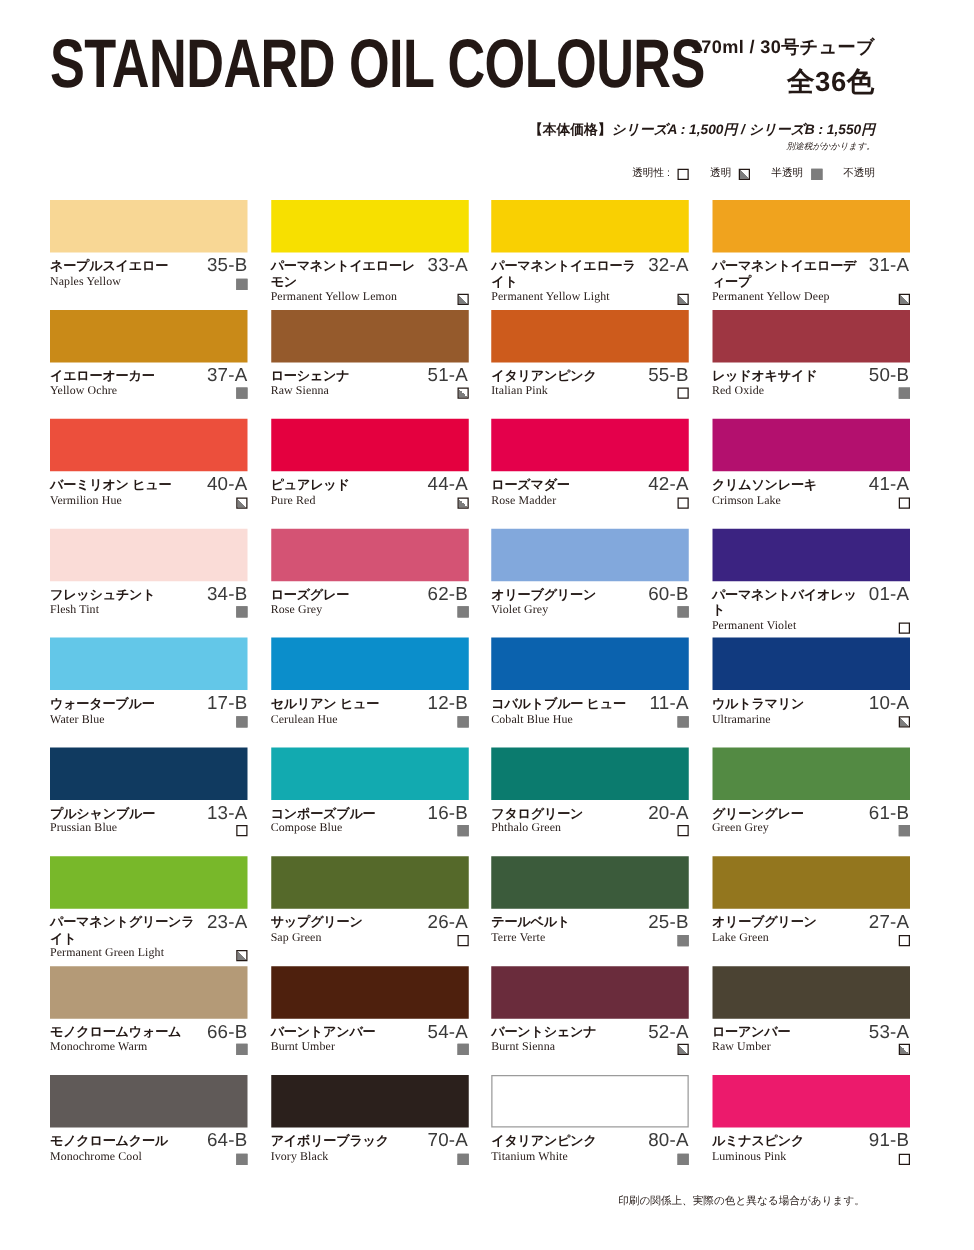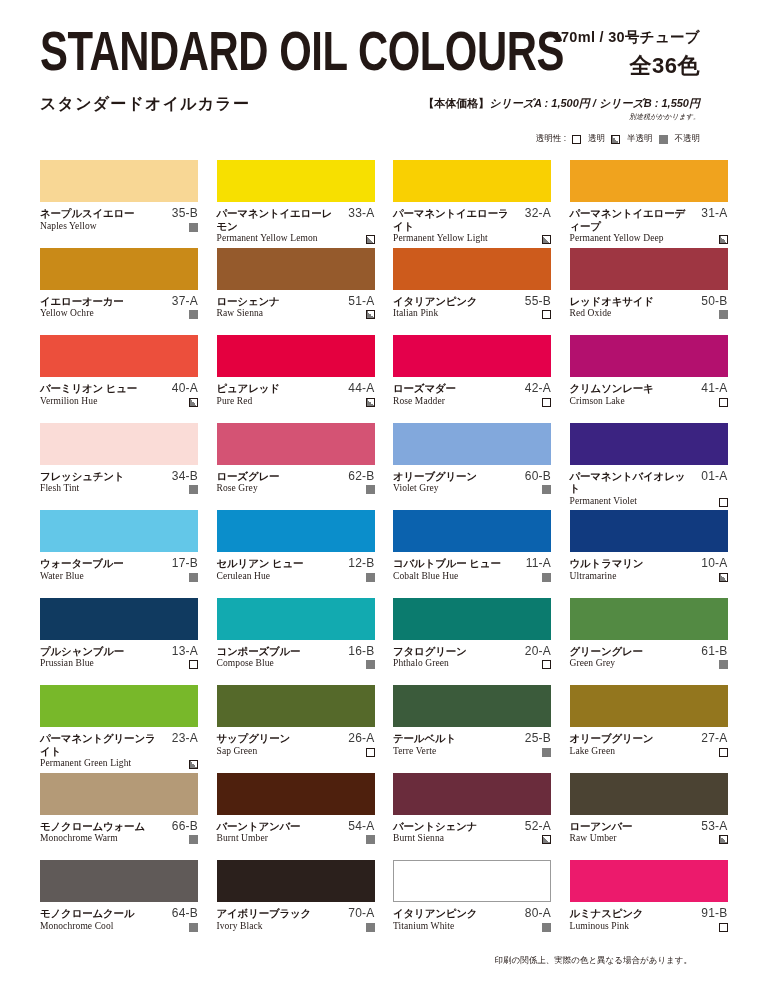--- a/index.html
+++ b/index.html
@@ -29,21 +29,21 @@
   .hr-line1{font-size:14.5px;font-weight:bold;color:#231815;letter-spacing:.3px;white-space:nowrap;}
   .hr-line2{font-size:22px;font-weight:bold;color:#231815;margin-top:4px;letter-spacing:.5px;white-space:nowrap;}
 
   .price-block{position:absolute;right:36px;top:96px;text-align:right;}
   .price-line{font-size:11px;font-weight:bold;color:#231815;white-space:nowrap;font-style:italic;}
   .price-line .bracket{font-style:normal;}
   .tax-note{font-size:7px;color:#231815;margin-top:1px;white-space:nowrap;font-style:italic;}
 
   .legend{position:absolute;right:36px;top:133px;display:flex;align-items:center;gap:6px;justify-content:flex-end;}
   .legend-label{font-size:8.5px;color:#231815;white-space:nowrap;}
-  .legend-item{display:flex;align-items:center;gap:7px;}
+  .legend-item{display:flex;align-items:center;gap:17px;}
   .legend-item .lg-text{font-size:8.5px;color:#231815;white-space:nowrap;}
 
   
   .mark{width:9px;height:9px;display:inline-block;box-sizing:border-box;flex:none;}
   .mark.transparent{border:1px solid #231815;background:#fff;}
   .mark.semi{border:1px solid #231815;background:
       linear-gradient(45deg,#7d7d7d 0%,#7d7d7d 50%,#ffffff 50%,#ffffff 100%);}
   .mark.opaque{border:1px solid #7d7d7d;background:#7d7d7d;}
 
   
@@ -54,21 +54,21 @@
   }
   .cell{position:relative;box-sizing:border-box;padding-right:18px;}
   .swatch{width:158px;height:42px;box-sizing:border-box;}
   .swatch.outlined{border:1px solid #9b9b9b;}
   .info{position:relative;margin-top:5px;width:158px;}
   .jp-row{display:flex;align-items:flex-start;justify-content:space-between;gap:4px;}
   .jp-name{
     font-size:10.5px;font-weight:bold;color:#231815;line-height:12.5px;
     letter-spacing:-0.2px;max-width:116px;
   }
-  .code{font-size:12px;color:#3a3a3a;line-height:12.5px;white-space:nowrap;letter-spacing:.2px;}
+  .code{font-size:15px;color:#3a3a3a;line-height:12.5px;white-space:nowrap;letter-spacing:.2px;}
   .en-row{display:flex;align-items:flex-end;justify-content:space-between;gap:4px;margin-top:1px;}
   .en-name{
     font-family:"Liberation Serif","DejaVu Serif",serif;
     font-size:9.5px;color:#231815;line-height:11px;letter-spacing:.1px;
   }
   .mark-slot{width:9px;height:9px;flex:none;}
 
   
   .footer-note{
     position:absolute;right:44px;top:955px;
@@ -76,21 +76,20 @@
   }
 </style>
 </head>
 <body>
 
 <div class="page">
 
   <div class="header">
     <div class="title-block">
       <div class="main-title">STANDARD OIL COLOURS</div>
-      <div class="sub-title">スタンダードオイルカラー</div>
     </div>
 
     <div class="header-right">
       <div class="hr-line1">170ml / 30号チューブ</div>
       <div class="hr-line2">全36色</div>
     </div>
 
     <div class="price-block">
       <div class="price-line"><span class="bracket">【本体価格】</span><span>シリーズA : 1,500円 / シリーズB : 1,550円</span></div>
       <div class="tax-note">別途税がかかります。</div>

